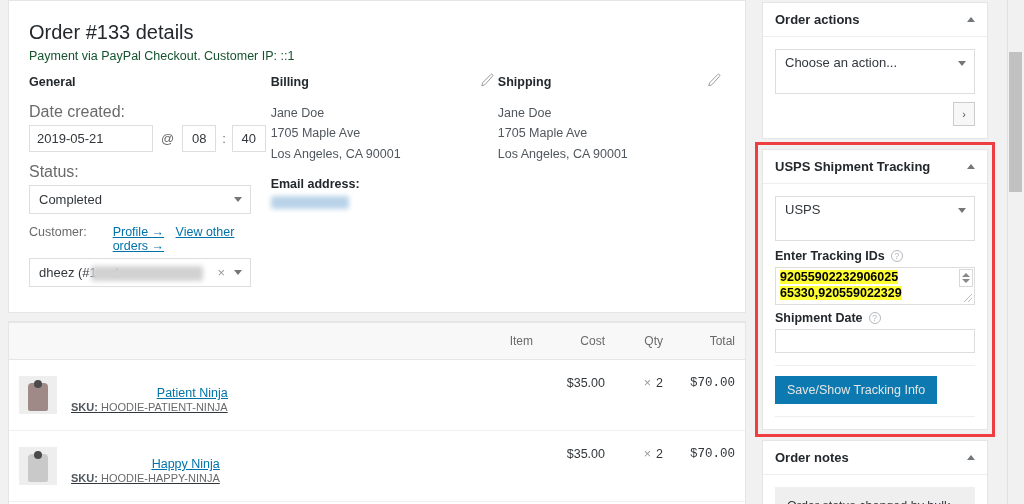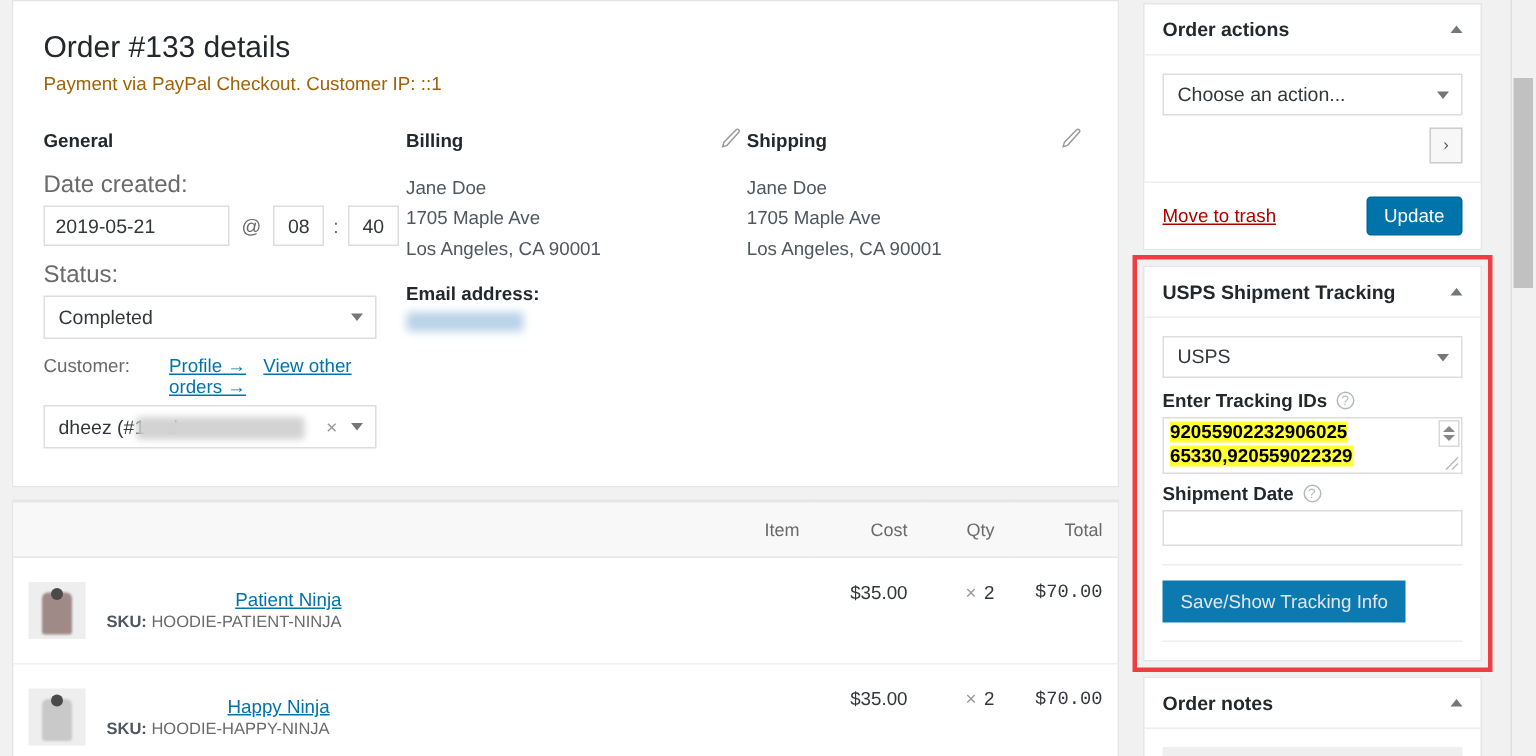--- a/index.html
+++ b/index.html
@@ -13,21 +13,21 @@
   }
   .screen { position:relative; width:1024px; height:504px; background:#f1f1f1; overflow:hidden; }
 
   
   .left-col { position:absolute; left:8px; top:0; width:738px; }
 
   .panel { background:#fff; border:1px solid #e5e5e5; }
 
   .order-head { padding:18px 20px 4px 20px; background:#fff; }
   .order-title { font-size:20px; font-weight:400; color:#23282d; margin:0 0 4px 0; line-height:1.3; }
-  .order-sub { font-size:12.5px; color:#a16207; margin:0 0 20px 0; }
+  .order-sub { font-size:12.5px; color:#14532d; margin:0 0 8px 0; }
 
   .columns { display:flex; padding:0 20px 14px 20px; background:#fff; }
   .col { position:relative; }
   .col-general { width:250px; }
   .col-billing { width:235px; }
   .col-shipping { width:235px; }
 
   .col-title { font-size:12.5px; font-weight:bold; color:#23282d; margin:0 0 14px 0; }
   .field-label { display:block; font-size:16px; color:#6a6a6a; margin:0 0 4px 0; }
 
@@ -79,42 +79,42 @@
     padding:11px 10px; height:36px;
   }
   th.th-item { text-align:left; padding-left:22px; }
   th.th-cost { width:72px; }
   th.th-qty { width:58px; }
   th.th-total { width:72px; padding-right:22px; }
 
   table.items tbody td { border-bottom:1px solid #f0f0f0; padding:16px 10px; vertical-align:top; text-align:right;
     font-size:12.5px; color:#32373c; }
   td.td-item { text-align:left; padding-left:22px; }
-  .item-flex { display:flex; align-items:center; gap:14px; }
+  .item-flex { display:flex; align-items:flex-end; gap:14px;text-decoration:underline; }
   .thumb { width:38px; height:38px; background:#eee; border:0; flex:0 0 38px; position:relative; overflow:hidden; }
   .thumb .t-body { position:absolute; left:9px; top:7px; width:20px; height:28px; border-radius:4px 4px 2px 2px; filter:blur(0.6px); }
   .thumb .t-head { position:absolute; left:15px; top:4px; width:8px; height:8px; border-radius:50%; background:#4a4a4a; filter:blur(0.5px); }
   .item-name { color:#0073aa; text-decoration:underline; font-size:12.5px; display:block; }
   .item-sku { font-size:11px; color:#6a6a6a; margin-top:9px; }
   .item-sku b { font-weight:bold; color:#50575e; }
   .qty-x { color:#999; margin-right:5px; }
   td.td-total { padding-right:22px;font-family:Liberation Mono, monospace; }
 
   
   .side { position:absolute; left:762px; top:2px; width:226px; }
   .side-box { background:#fff; border:1px solid #e5e5e5; margin-bottom:10px; }
   .side-hd { display:flex; align-items:center; justify-content:space-between;
     padding:9px 12px; border-bottom:1px solid #eee; }
   .side-hd h3 { margin:0; font-size:13px; font-weight:bold; color:#23282d; }
   .toggle-arrow { width:0; height:0; border-left:4px solid transparent; border-right:4px solid transparent;
     border-bottom:5px solid #72777c; }
   .side-body { padding:12px; }
 
   .side-select { position:relative; width:100%; margin-bottom:8px; }
-  .side-select .select-box { height:28px; line-height:26px; }
+  .side-select .select-box { height:45px; line-height:26px; }
 
   .arrow-btn { width:22px; height:24px; border:1px solid #ccc; background:#f7f7f7; color:#555;
     display:flex; align-items:center; justify-content:center; font-size:11px; margin-left:auto; }
 
   .side-foot { display:flex; align-items:center; justify-content:space-between;
     padding:9px 12px; border-top:1px solid #eee; background:#fff; }
   .trash-link { color:#a00; text-decoration:underline; font-size:12.5px; }
   .btn-primary { background:#0073aa; border:1px solid #006799; color:#fff; font-size:12.5px;
     padding:5px 11px; border-radius:3px; font-family:"Liberation Sans", sans-serif; }
 
@@ -299,24 +299,20 @@
         <h3>Order actions</h3>
         <span class="toggle-arrow"></span>
       </div>
       <div class="side-body">
         <div class="side-select">
           <div class="select-box">Choose an action...</div>
           <span class="caret"></span>
         </div>
         <div class="arrow-btn">›</div>
       </div>
-      <div class="side-foot">
-        <a href="#" class="trash-link">Move to trash</a>
-        <button class="btn-primary">Update</button>
-      </div>
     </div>
 
     <div class="usps-wrap">
       <div class="usps-highlight"></div>
       <div class="side-box">
         <div class="side-hd">
           <h3>USPS Shipment Tracking</h3>
           <span class="toggle-arrow"></span>
         </div>
         <div class="side-body">

